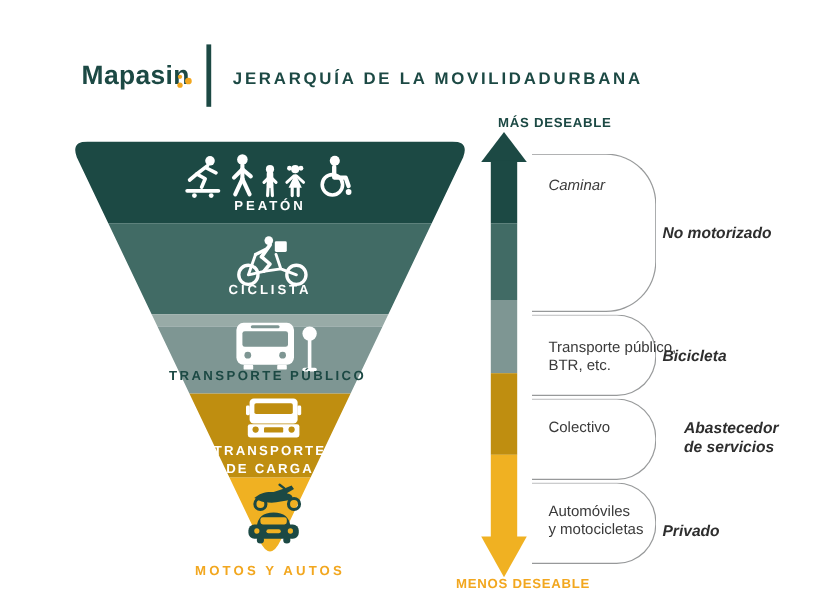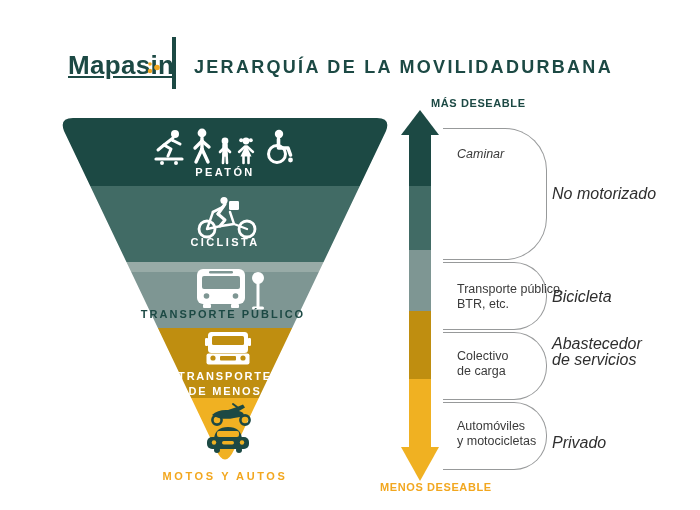--- a/index.html
+++ b/index.html
@@ -1,53 +1,53 @@
 <!DOCTYPE html>
 <html><head>
 <meta charset="utf-8">
 <style>
   html,body{margin:0;padding:0;background:#fff;}
   #canvas{position:relative;width:700px;height:510px;background:#ffffff;overflow:hidden;
           font-family:"Liberation Sans",sans-serif;}
   .abs{position:absolute;}
 
   
-  .brand{left:68px;top:50px;font-size:26px;font-weight:bold;color:#1c4944;letter-spacing:.3px;text-decoration:underline;}
+  .brand{left:68px;top:50px;font-size:22px;font-weight:bold;color:#1c4944;letter-spacing:.3px;}
   .logo-mark{left:147px;top:60px;}
   .hdr-divider{left:172px;top:37px;width:4px;height:52px;background:#1c4944;}
-  .title{left:194px;top:57px;font-size:18px;font-weight:bold;color:#1c4944;letter-spacing:2.3px;}
+  .title{left:194px;top:57px;font-size:14px;font-weight:bold;color:#1c4944;letter-spacing:2.3px;}
 
   
   .band-label{font-weight:bold;text-align:center;letter-spacing:2.4px;font-size:11px;color:#fff;}
   .lbl-peaton{left:175px;top:166px;width:100px;}
   .lbl-ciclista{left:165px;top:236px;width:120px;}
   .lbl-publico{left:123px;top:308px;width:200px;color:#1c4944;white-space:nowrap;letter-spacing:2px;}
   .lbl-carga{left:175px;top:369px;width:100px;line-height:14.5px;letter-spacing:1.8px;}
   .lbl-motos{left:150px;top:470px;width:150px;color:#f2a71f;letter-spacing:2.6px;}
 
   
   .scale-lbl{font-size:11px;font-weight:bold;letter-spacing:.6px;}
-  .lbl-mas{left:399px;top:97px;color:#1c4944;padding-left:32px;}
+  .lbl-mas{left:383px;top:97px;color:#1c4944;padding-left:32px;}
   .lbl-menos{left:380px;top:481px;color:#f2a71f;}
 
   
   .bracket{left:443px;width:103px;border:1px solid #97999a;border-left:none;
            border-radius:0 36px 36px 0;background:transparent;}
   .br-1{top:128px;height:130px;border-radius:0 42px 42px 0;}
   .br-2{top:262px;height:66px;border-radius:0 33px 33px 0;}
   .br-3{top:332px;height:66px;border-radius:0 33px 33px 0;}
   .br-4{top:402px;height:66px;border-radius:0 33px 33px 0;}
 
   .mode{left:457px;width:110px;font-size:12.5px;color:#3a3a3a;line-height:15px;}
   .mode span{display:block;}
-  .cat{left:552px;width:120px;font-size:16px;font-style:italic;font-weight:400;
+  .cat{left:552px;width:120px;font-size:13px;font-style:italic;font-weight:700;
        color:#2e2e2e;line-height:16px;}
   .cat span{display:block;}
   .m-1{top:147px;font-style:italic;} .m-2{top:205px;} .m-3{top:282px;} .m-4{top:349px;} .m-5{top:419px;}
-  .c-1{top:186px;} .c-2{top:289px;} .c-3{top:336px;} .c-4{top:435px;}
+  .c-1{top:186px;} .c-2{top:289px;} .c-3{top:349px;margin-left:18px;} .c-4{top:435px;}
 </style>
 </head>
 <body>
 
 <div id="canvas">
 
   <div class="abs brand">Mapasin</div>
   <svg class="abs logo-mark" width="16" height="16" viewBox="0 0 16 16">
     <circle cx="3" cy="4" r="1.8" fill="#f2a71f"></circle>
     <circle cx="3" cy="11" r="2.2" fill="#f2a71f"></circle>
@@ -164,21 +164,21 @@
       <rect x="12" y="6" width="22" height="6" rx="2" fill="#f0b122"></rect>
       <circle cx="9" cy="17.5" r="2.2" fill="#f0b122"></circle>
       <circle cx="37" cy="17.5" r="2.2" fill="#f0b122"></circle>
       <rect x="17" y="16" width="12" height="3.4" rx="1.7" fill="#f0b122"></rect>
     </g>
   </svg>
 
   <div class="abs band-label lbl-peaton">PEATÓN</div>
   <div class="abs band-label lbl-ciclista">CICLISTA</div>
   <div class="abs band-label lbl-publico">TRANSPORTE PÚBLICO</div>
-  <div class="abs band-label lbl-carga">TRANSPORTE DE MENOS</div>
+  <div class="abs band-label lbl-carga">TRANSPORTE DE CARGA</div>
   <div class="abs band-label lbl-motos">MOTOS Y AUTOS</div>
 
   <svg class="abs" style="left:398px;top:108px;" width="44" height="380" viewBox="0 0 44 380">
     <polygon points="22,2 41,27 3,27" fill="#1c4944"></polygon>
     <rect x="11" y="26" width="22" height="52" fill="#1c4944"></rect>
     <rect x="11" y="78" width="22" height="64" fill="#416b65"></rect>
     <rect x="11" y="142" width="22" height="61" fill="#7e9693"></rect>
     <rect x="11" y="203" width="22" height="68" fill="#bf8e10"></rect>
     <rect x="11" y="271" width="22" height="69" fill="#f0b122"></rect>
     <polygon points="3,339 41,339 22,373" fill="#f0b122"></polygon>
@@ -193,21 +193,20 @@
 
   <div class="abs mode m-1">
     <span>Caminar</span>
   </div>
   <div class="abs mode m-3">
     <span>Transporte público,</span>
     <span>BTR, etc.</span>
   </div>
   <div class="abs mode m-4">
     <span>Colectivo</span>
-    <span>de carga</span>
   </div>
   <div class="abs mode m-5">
     <span>Automóviles</span>
     <span>y motocicletas</span>
   </div>
 
   <div class="abs cat c-1">
     <span>No motorizado</span>
   </div>
   <div class="abs cat c-2">

